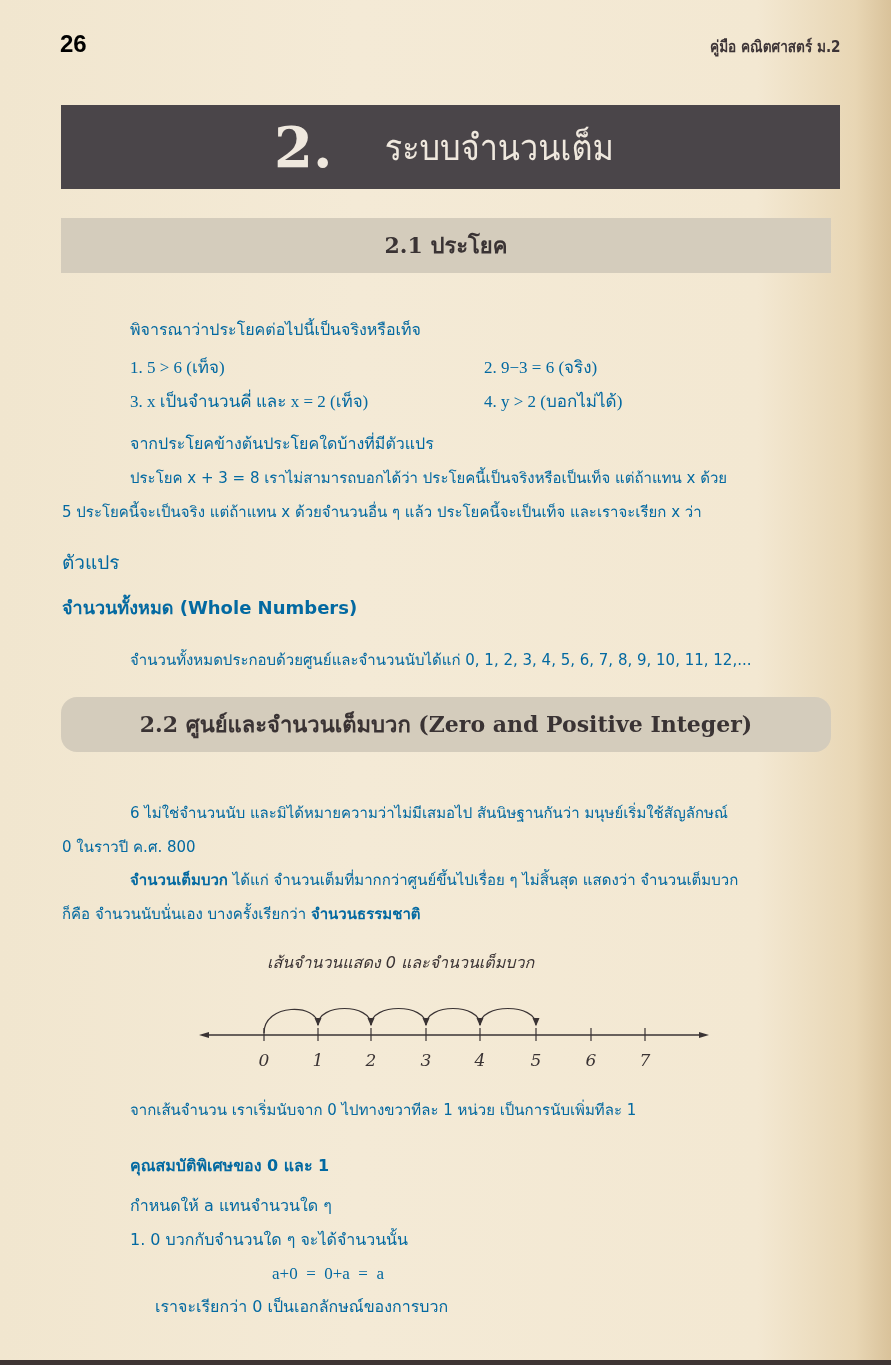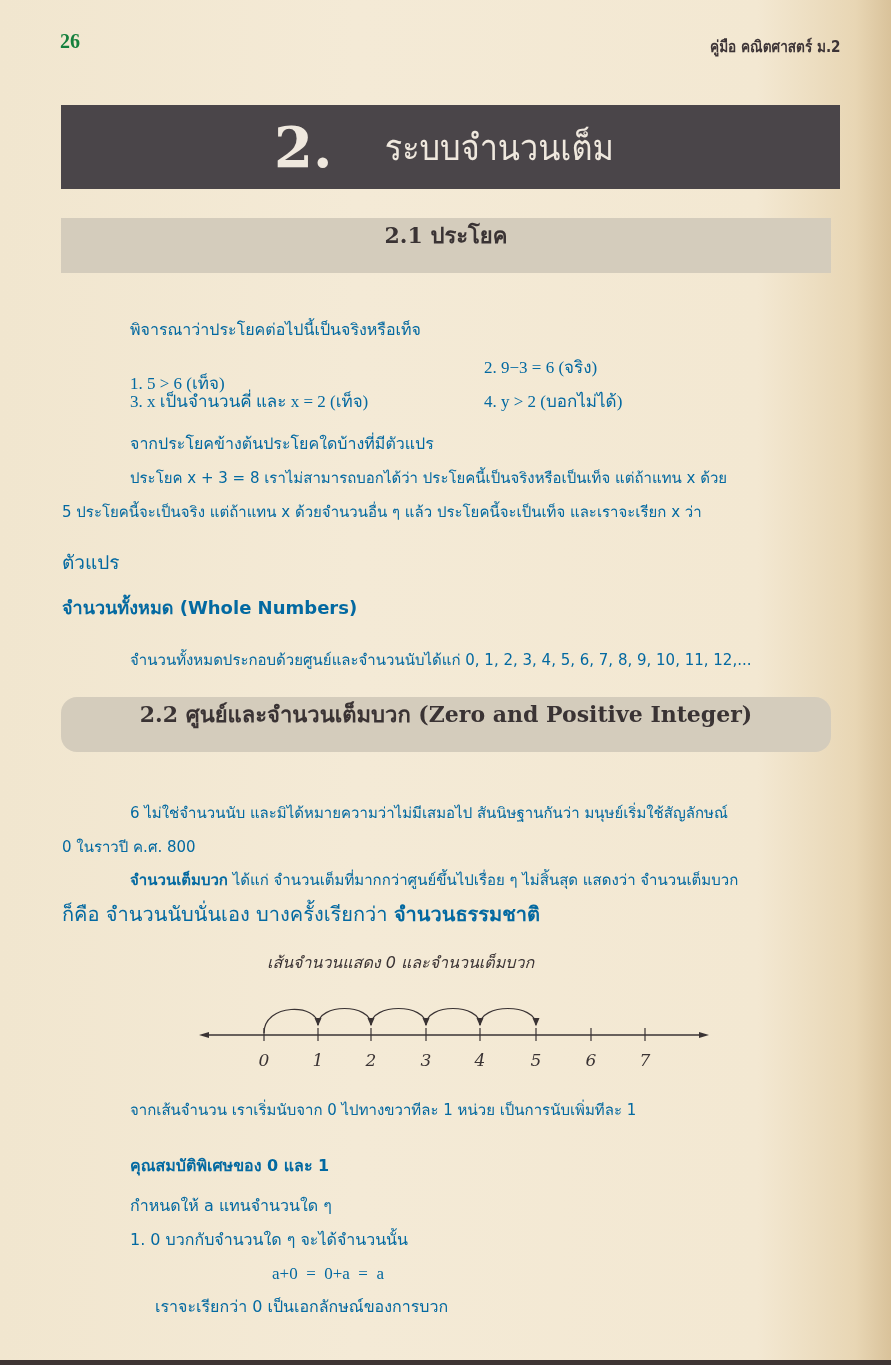--- a/index.html
+++ b/index.html
@@ -3,26 +3,26 @@
 <meta charset="utf-8">
 <style>
   html, body { margin: 0; padding: 0; }
   body {
     width: 891px; height: 1365px; position: relative; overflow: hidden;
     background: linear-gradient(90deg, #f1e6cf 0%, #f4ead6 40%, #f3e8d2 85%, #e8d6b4 96%, #d9c29a 100%);
     font-family: "Liberation Serif", "DejaVu Serif", serif;
     color: #3a3334;
   }
   .abs { position: absolute; }
-  .page-number { left: 60px; top: 30px; font-family: Liberation Serif, serif; font-weight: bold; font-size: 20px; color: #15803d; }
+  .page-number { left: 60px; top: 30px; font-family: Liberation Sans, sans-serif; font-weight: bold; font-size: 24px; color: #000000; }
   .running-header { right: 50px; top: 34px; font-family: "DejaVu Sans", sans-serif; font-weight: bold; font-size: 16px; color: #3d3436; transform: scaleX(0.85); transform-origin: right; }
   .chapter-banner { left: 61px; top: 105px; width: 779px; height: 84px; background: #4a4549; display: flex; align-items: center; justify-content: center; }
   .chapter-num { font-family: "DejaVu Serif", serif; font-weight: bold; font-size: 56px; color: #efe8de; margin-right: 40px; }
   .chapter-title { font-family: "DejaVu Sans", sans-serif; font-size: 36px; color: #efe8de; transform: scaleX(0.9); }
-  .section-band { left: 61px; width: 770px; background: #d4ccbc; display: flex; justify-content: center; }
+  .section-band { left: 61px; width: 770px; background: #d4ccbc; display: flex; align-items: center; justify-content: center; }
   .section-1 { top: 218px; height: 55px; }
   .section-2 { top: 697px; height: 55px; border-radius: 16px; }
   .section-title { font-family: "DejaVu Serif", serif; font-weight: bold; font-size: 22px; color: #3a3334; }
   .txt { font-size: 17px; line-height: 24px; color: #0369a1; white-space: nowrap; }
   .thai { font-family: "DejaVu Sans", sans-serif; font-size: 16px; }
   .bold { font-weight: bold; }
   .subhead { font-family: "DejaVu Sans", sans-serif; font-weight: bold; font-size: 18px; }
   .caption { left: 0; width: 801px; text-align: center; top: 950px; font-family: "DejaVu Sans", sans-serif; font-style: italic; font-size: 16px; color: #3a3334; }
   .numline { left: 195px; top: 995px; width: 520px; height: 85px; }
   .tick-label { position: absolute; top: 55px; font-family: "DejaVu Serif", serif; font-style: italic; font-size: 17px; transform: translateX(-50%); }
@@ -36,21 +36,21 @@
 <div class="abs chapter-banner">
   <span class="chapter-num">2.</span>
   <span class="chapter-title">ระบบจำนวนเต็ม</span>
 </div>
 
 <div class="abs section-band section-1">
   <span class="section-title">2.1 ประโยค</span>
 </div>
 
 <div class="abs txt thai" style="left:130px; top:318px;">พิจารณาว่าประโยคต่อไปนี้เป็นจริงหรือเท็จ</div>
-<div class="abs txt" style="left:130px; top:356px;margin-top:16px;">1. 5 &gt; 6 (เท็จ)</div>
+<div class="abs txt" style="left:130px; top:356px;">1. 5 &gt; 6 (เท็จ)</div>
 <div class="abs txt" style="left:484px; top:356px;">2. 9−3 = 6 (จริง)</div>
 <div class="abs txt" style="left:130px; top:390px;">3. x เป็นจำนวนคี่ และ x = 2 (เท็จ)</div>
 <div class="abs txt" style="left:484px; top:390px;">4. y &gt; 2 (บอกไม่ได้)</div>
 
 <div class="abs txt thai" style="left:130px; top:432px;">จากประโยคข้างต้นประโยคใดบ้างที่มีตัวแปร</div>
 <div class="abs txt thai" style="left:130px; top:466px; font-size:15px;">ประโยค x + 3 = 8 เราไม่สามารถบอกได้ว่า ประโยคนี้เป็นจริงหรือเป็นเท็จ แต่ถ้าแทน x ด้วย</div>
 <div class="abs txt thai" style="left:62px; top:500px; font-size:15px;">5 ประโยคนี้จะเป็นจริง แต่ถ้าแทน x ด้วยจำนวนอื่น ๆ แล้ว ประโยคนี้จะเป็นเท็จ และเราจะเรียก x ว่า</div>
 <div class="abs txt thai" style="left:62px; top:552px; font-size:19px;font-family:Liberation Mono, monospace;">ตัวแปร</div>
 
 <div class="abs txt subhead" style="left:62px; top:596px;">จำนวนทั้งหมด (Whole Numbers)</div>
@@ -58,21 +58,21 @@
 
 <div class="abs section-band section-2">
   <span class="section-title">2.2 ศูนย์และจำนวนเต็มบวก (Zero and Positive Integer)</span>
 </div>
 
 <div class="abs txt thai" style="left:130px; top:801px; font-size:15px;">6 ไม่ใช่จำนวนนับ และมิได้หมายความว่าไม่มีเสมอไป สันนิษฐานกันว่า มนุษย์เริ่มใช้สัญลักษณ์</div>
 <div class="abs txt thai" style="left:62px; top:835px; font-size:15px;">0 ในราวปี ค.ศ. 800</div>
 <div class="abs txt thai" style="left:130px; top:868px; font-size:15px;">
   <span class="bold">จำนวนเต็มบวก</span><span> ได้แก่ จำนวนเต็มที่มากกว่าศูนย์ขึ้นไปเรื่อย ๆ ไม่สิ้นสุด แสดงว่า จำนวนเต็มบวก</span>
 </div>
-<div class="abs txt thai" style="left:62px; top:902px; font-size:20px;">
+<div class="abs txt thai" style="left:62px; top:902px; font-size:15px;">
   <span>ก็คือ จำนวนนับนั่นเอง บางครั้งเรียกว่า </span><span class="bold">จำนวนธรรมชาติ</span>
 </div>
 
 <div class="abs caption">เส้นจำนวนแสดง 0 และจำนวนเต็มบวก</div>
 
 <div class="abs numline">
   <svg width="520" height="50" style="position:absolute;left:0;top:0;">
     <defs>
       <marker id="ah" markerWidth="8" markerHeight="8" refX="6" refY="4" orient="auto">
         <path d="M0,1 L7,4 L0,7 Z" fill="#3a3334"></path>

